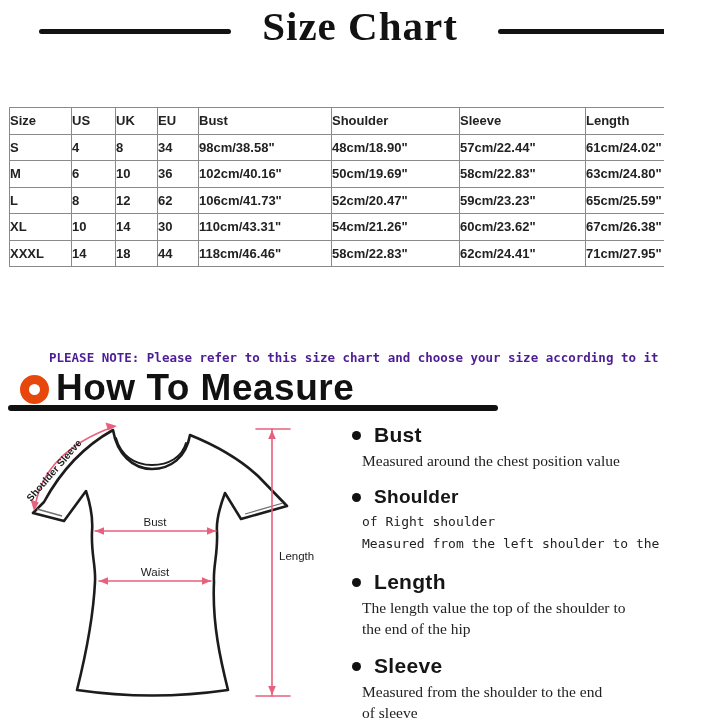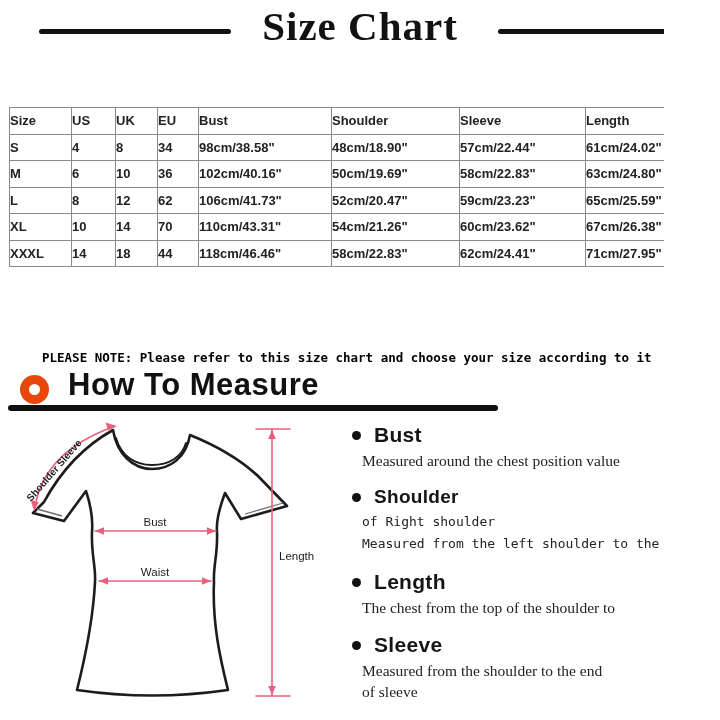--- a/index.html
+++ b/index.html
@@ -14,27 +14,27 @@
   .title-rule.left  { left:39px;  width:192px; }
   .title-rule.right { left:498px; width:195px; }
 
   
   table.size-table { position:absolute; left:9px; top:107px; width:702px;
     border-collapse:collapse; table-layout:fixed; }
   .size-table th, .size-table td { border:1px solid #8a8a8a; text-align:left; vertical-align:middle;
     font-size:13px; font-weight:bold; color:#222; padding:0; height:26.5px; white-space:nowrap; }
 
   
-  .note-line { position:absolute; left:42px; top:350px; width:660px;
-    font-family:"DejaVu Sans Mono", monospace; font-weight:bold; font-size:12.5px; color:#000000; white-space:nowrap; }
+  .note-line { position:absolute; left:49px; top:350px; width:660px;
+    font-family:"DejaVu Sans Mono", monospace; font-weight:bold; font-size:12.5px; color:#4c1d95; white-space:nowrap; }
 
   
   .donut-icon { position:absolute; left:20px; top:375px; width:29px; height:29px;
     border:9px solid #e8470b; border-radius:50%; background:#fff; }
-  .measure-heading { position:absolute; left:68px; top:367px; font-size:31px; font-weight:bold;
+  .measure-heading { position:absolute; left:56px; top:367px; font-size:37px; font-weight:bold;
     letter-spacing:0.5px; color:#111; }
   .heading-rule { position:absolute; left:8px; top:405px; width:490px; height:6px; background:#111; border-radius:3px; }
 
   
   .diagram-wrap { position:absolute; left:0px; top:414px; width:340px; height:302px; }
   .diagram-wrap svg { display:block; }
   .svg-label { font-family:"Liberation Sans", sans-serif; fill:#1c1c1c; }
 
   
   .measure-list { position:absolute; left:352px; top:423px; width:360px; }
@@ -104,21 +104,21 @@
       <td>62</td>
       <td>106cm/41.73"</td>
       <td>52cm/20.47"</td>
       <td>59cm/23.23"</td>
       <td>65cm/25.59"</td>
     </tr>
     <tr>
       <td>XL</td>
       <td>10</td>
       <td>14</td>
-      <td>70</td>
+      <td>30</td>
       <td>110cm/43.31"</td>
       <td>54cm/21.26"</td>
       <td>60cm/23.62"</td>
       <td>67cm/26.38"</td>
     </tr>
     <tr>
       <td>XXXL</td>
       <td>14</td>
       <td>18</td>
       <td>44</td>
@@ -209,21 +209,22 @@
       </div>
       <div class="mi-desc mono">of Right shoulder</div>
       <div class="mi-desc mono">Measured from the left shoulder to the</div>
     </div>
 
     <div class="mi">
       <div class="mi-head">
         <span class="mi-dot"></span>
         <span class="mi-title">Length</span>
       </div>
-      <div class="mi-desc">The chest from the top of the shoulder to</div>
+      <div class="mi-desc">The length value the top of the shoulder to</div>
+      <div class="mi-desc">the end of the hip</div>
     </div>
 
     <div class="mi">
       <div class="mi-head">
         <span class="mi-dot"></span>
         <span class="mi-title">Sleeve</span>
       </div>
       <div class="mi-desc">Measured from the shoulder to the end</div>
       <div class="mi-desc">of sleeve</div>
     </div>

